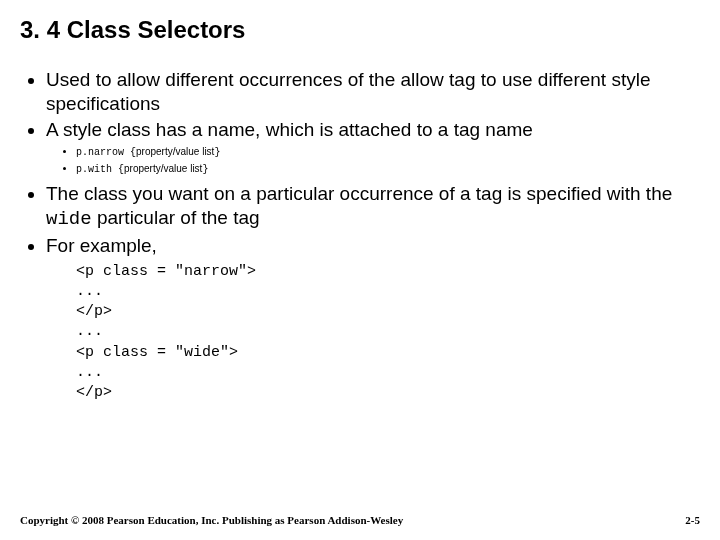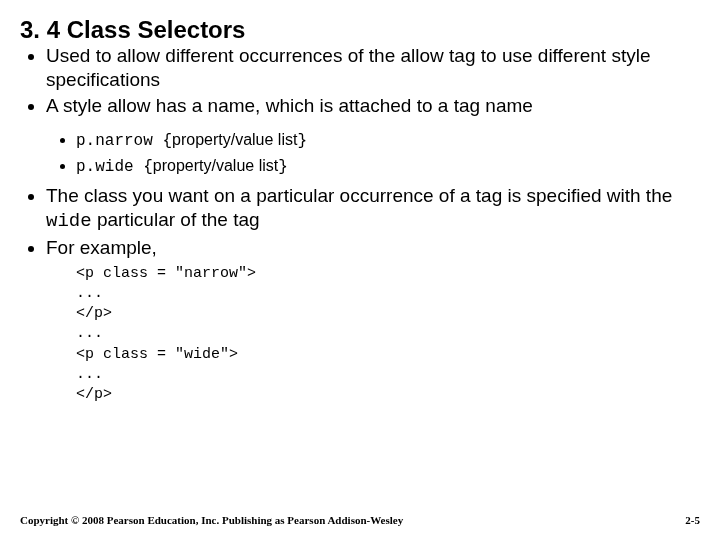--- a/index.html
+++ b/index.html
@@ -8,36 +8,37 @@
     height: 540px;
     background: #ffffff;
     font-family: Arial, Helvetica, sans-serif;
     color: #000000;
     position: relative;
     padding: 16px 20px 0 20px;
   }
   .title {
     font-size: 24px;
     font-weight: bold;
+    margin-bottom: 24px;
   }
   ul.top {
     list-style: disc;
     padding-left: 26px;
     font-size: 19px;
     line-height: 1.25;
   }
   ul.top > li {
     margin-bottom: 2px;
   }
   ul.sub {
     list-style: disc;
     padding-left: 30px;
-    font-size: 16px;
+    font-size: 10px;
     line-height: 1.35;
-    margin-top: 12px;
+    margin-top: 4px;
     margin-bottom: 6px;
   }
   ul.sub > li {
     margin-bottom: 2px;
   }
   .code {
     font-family: "Courier New", Courier, monospace;
   }
   .codeblock {
     font-family: "Courier New", Courier, monospace;
@@ -60,27 +61,27 @@
   }
 </style>
 </head>
 <body>
 
 <div class="title">3. 4 Class Selectors</div>
 
 <ul class="top">
   <li>Used to allow different occurrences of the allow tag to use different style specifications</li>
   <li>
-    <span>A style allow has a name, which is attached to a tag name</span>
+    <span>A style class has a name, which is attached to a tag name</span>
     <ul class="sub">
       <li>
         <span class="code">p.narrow {</span><span>property/value list</span><span class="code">}</span>
       </li>
       <li>
-        <span class="code">p.wide {</span><span>property/value list</span><span class="code">}</span>
+        <span class="code">p.with {</span><span>property/value list</span><span class="code">}</span>
       </li>
     </ul>
   </li>
   <li>
     <span>The class you want on a particular occurrence of a tag is specified with the </span><span class="code">wide</span><span> particular of the tag</span>
   </li>
   <li>For example,</li>
 </ul>
 
 <div class="codeblock">&lt;p class = "narrow"&gt;

